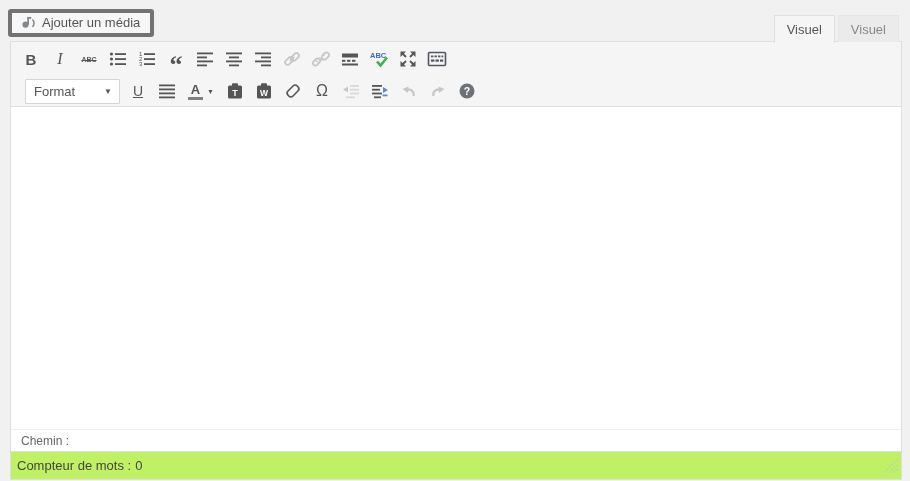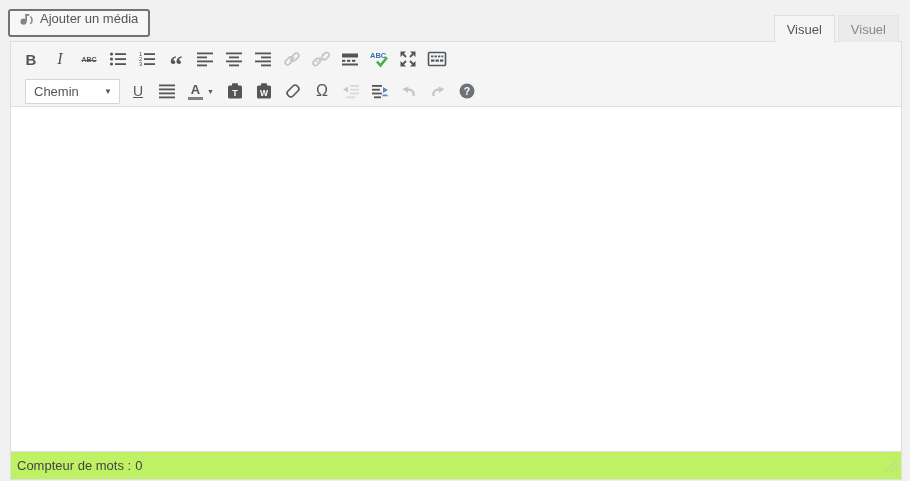--- a/index.html
+++ b/index.html
@@ -8,24 +8,24 @@
     background: #f1f1f1;
     font-family: "Liberation Sans", sans-serif;
     position: relative;
     overflow: hidden;
     color: #555;
   }
 
   
   .media-btn {
     position: absolute; left: 8px; top: 9px; height: 28px;
-    display: inline-flex; gap: 5px;
+    display: inline-flex; align-items: center; gap: 5px;
     padding: 0 10px 1px 8px;
     background: #f7f7f7;
-    border: 2px solid #737373; border-radius: 3px;
+    border: 4px solid #737373; border-radius: 3px;
     font-size: 13px; color: #555; cursor: pointer;
   }
   .media-btn svg { display:block; }
 
   .editor-tabs {
     position: absolute; right: 11px; top: 14px; height: 28px;
     display: flex; gap: 3px; align-items: flex-end; z-index: 3;
   }
   .tab {
     height: 27px; padding: 13px 12px;
@@ -222,21 +222,21 @@
             <rect x="14.5" y="6.5" width="1.8" height="1.8" fill="#50575e"></rect>
           <rect x="4" y="10.5" width="3.4" height="2.2" fill="#50575e"></rect>
             <rect x="8.5" y="10.5" width="3.4" height="2.2" fill="#50575e"></rect>
             <rect x="13" y="10.5" width="3.2" height="2.2" fill="#50575e"></rect>
         </svg>
       </div>
     </div>
 
     <div class="tb-row tb-row2">
       <div class="format-select">
-        <span>Chemin</span>
+        <span>Format</span>
         <span class="caret">▼</span>
       </div>
 
       <div class="tb-btn">
           <span class="glyph-u">U</span>
         </div>
 
       <div class="tb-btn">
         <svg width="20" height="20" viewBox="0 0 20 20">
           <rect x="2" y="3.5" width="16" height="1.8" fill="#555"></rect>
@@ -314,20 +314,23 @@
         <svg width="20" height="20" viewBox="0 0 20 20">
           <circle cx="10" cy="10" r="7.5" fill="#6d7278"></circle>
           <text x="10" y="13.8" font-size="10.5" font-weight="bold" fill="#fff" text-anchor="middle" font-family="sans-serif">?</text>
         </svg>
       </div>
     </div>
   </div>
 
   <div class="content-area" contenteditable="true" style=""></div>
 
+  <div class="path-bar">
+    <span>Chemin :</span>
+  </div>
 
   <div class="wordcount-bar">
     <span>Compteur de mots :</span>
     <span class="wc-val">0</span>
     <span class="resize-grip">
       <svg width="16" height="16" viewBox="0 0 16 16">
         <path d="M15 3 L3 15 M15 8 L8 15 M15 12 L12 15" stroke="#c3c4c7" stroke-width="1.3" stroke-dasharray="1.6 1.6" fill="none"></path>
       </svg>
     </span>
   </div>

